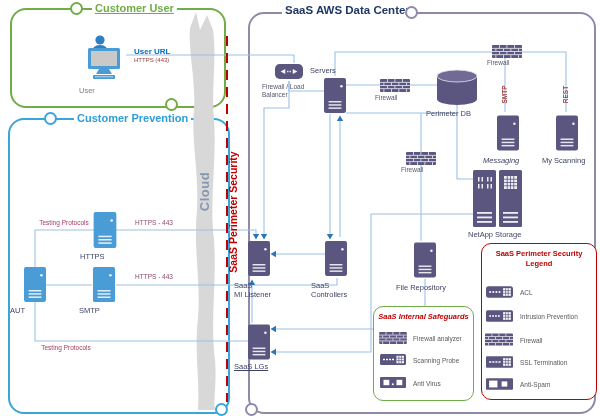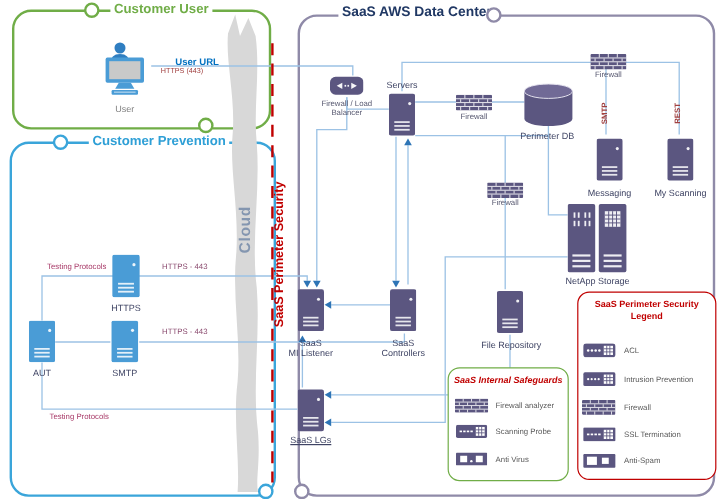--- a/index.html
+++ b/index.html
@@ -13,35 +13,35 @@
   .rt-blue{color:#2e9fd6;font-size:11px;}
   .rt-purple{color:#203864;font-size:11.5px;}
   .port{position:absolute;width:13px;height:13px;border-radius:50%;background:#fff;box-sizing:border-box;z-index:4;}
   .port.green{border:2px solid #70ad47;}
   .port.blue{border:2px solid #3aa5da;}
   .port.purple{border:2px solid #8f8aa8;}
   #edges{position:absolute;left:0;top:0;z-index:2;pointer-events:none;}
   .icon{position:absolute;z-index:3;}
   .purple-ic{color:#5b5680;}
   .blue-ic{color:#4a9cd6;}
-  .lbl{position:absolute;z-index:3;font-size:7.5px;color:#3f4464;text-align:center;line-height:1.2;white-space:pre-line;}
+  .lbl{position:absolute;z-index:3;font-size:7.5px;color:#3f4464;line-height:1.2;white-space:pre-line;}
   .small{font-size:6.5px;color:#55566e;}
   .proto{position:absolute;z-index:3;font-size:6.5px;color:#8a4a6e;text-align:center;white-space:nowrap;}
   .testing{color:#a83a68;}
   .vtext{position:absolute;z-index:3;text-align:center;transform:rotate(-90deg);white-space:nowrap;}
   .cloud-t{color:#8496b0;font-weight:bold;font-size:13px;letter-spacing:.5px;}
   .perim-t{color:#c00000;font-weight:bold;font-size:10.5px;}
   .vred{font-size:6.5px;color:#a04040;font-weight:bold;}
   .legend{position:absolute;z-index:3;border-radius:10px;background:#fff;}
   .legend.green{border:1.5px solid #70ad47;}
   .legend.red{border:1.2px solid #c00000;}
   .legend-title{position:absolute;z-index:4;width:100%;text-align:center;color:#c00000;font-weight:bold;font-size:7.5px;line-height:1.3;white-space:pre-line;}
   .legend-label{position:absolute;z-index:4;font-size:6.5px;color:#595959;white-space:nowrap;}
   .userlbl{color:#7f7f7f;}
-  .url{position:absolute;z-index:3;font-size:8px;font-weight:bold;color:#0070c0;white-space:nowrap;margin-left:12px;}
+  .url{position:absolute;z-index:3;font-size:8px;font-weight:bold;color:#0070c0;white-space:nowrap;}
   .urlproto{position:absolute;z-index:3;font-size:6px;color:#9e3b3b;white-space:nowrap;}
 </style>
 </head>
 <body>
 
 <svg width="0" height="0" style="position:absolute" aria-hidden="true">
   <defs>
     <symbol id="sym-tower" viewBox="0 0 24 38">
       <rect width="24" height="38" rx="2" fill="currentColor"></rect>
       <circle cx="19" cy="9" r="1.4" fill="#fff" opacity=".9"></circle>
@@ -119,21 +119,21 @@
       <polygon points="326.8,234 333.2,234 330,239.5"></polygon>
       <polygon points="336.8,121 343.2,121 340,115.5"></polygon>
       <polygon points="276,250.8 276,257.2 270.5,254"></polygon>
       <polygon points="276,325.8 276,332.2 270.5,329"></polygon>
       <polygon points="276,348.8 276,355.2 270.5,352"></polygon>
       <polygon points="248.8,285 255.2,285 252,279.5"></polygon>
     </g>
     <line x1="227" y1="36" x2="227" y2="402" stroke="#c00000" stroke-width="2" stroke-dasharray="10 7"></line>
   </svg>
 
-  <div class="region-title rt-green" style="left:92px;top:2px;">Customer User</div>
+  <div class="region-title rt-green" style="left:92px;top:2px;text-decoration:underline;">Customer User</div>
   <div class="region-title rt-blue" style="left:74px;top:112px;">Customer Prevention</div>
   <div class="region-title rt-purple" style="left:282px;top:4px;">SaaS AWS Data Center</div>
   <div class="port green" style="left:70px;top:2px;"></div>
   <div class="port green" style="left:165px;top:98px;"></div>
   <div class="port blue" style="left:44px;top:112px;"></div>
   <div class="port blue" style="left:215px;top:403px;"></div>
   <div class="port purple" style="left:405px;top:6px;"></div>
   <div class="port purple" style="left:245px;top:403px;"></div>
 
   <div class="vtext cloud-t" style="left:174px;top:184px;width:60px;">Cloud</div>
@@ -183,21 +183,21 @@
     <ellipse cx="21" cy="7" rx="20" ry="6" fill="#716a96" stroke="#e8e6f0" stroke-width=".8"></ellipse>
   </svg>
   <div class="lbl" style="left:426px;top:109px;width:60px;">Perimeter DB</div>
 
   <div class="vtext vred" style="left:484px;top:91px;width:40px;">SMTP</div>
   <div class="vtext vred" style="left:545px;top:91px;width:40px;">REST</div>
 
   <svg class="icon purple-ic" style="left:497px;top:114px;" width="22" height="38">
       <use href="#sym-tower"></use>
     </svg>
-  <div class="lbl" style="left:483px;top:156px;width:50px;">Messaging</div>
+  <div class="lbl" style="left:483px;top:156px;width:50px;font-style:italic;">Messaging</div>
 
   <svg class="icon purple-ic" style="left:556px;top:114px;" width="22" height="38">
       <use href="#sym-tower"></use>
     </svg>
   <div class="lbl" style="left:542px;top:156px;width:50px;">My Scanning</div>
 
   <svg class="icon" style="left:473px;top:170px;" width="50" height="57" viewBox="0 0 50 57">
     <g fill="#5b5680">
         <rect width="23" height="57" rx="1.5"></rect>
         <rect x="26" width="23" height="57" rx="1.5"></rect>

